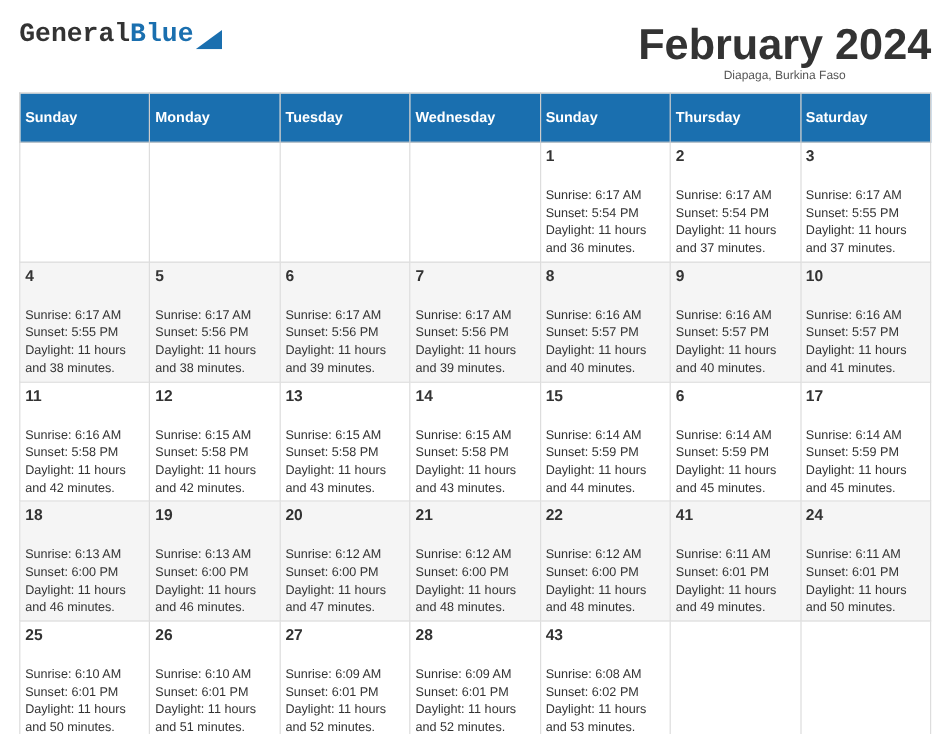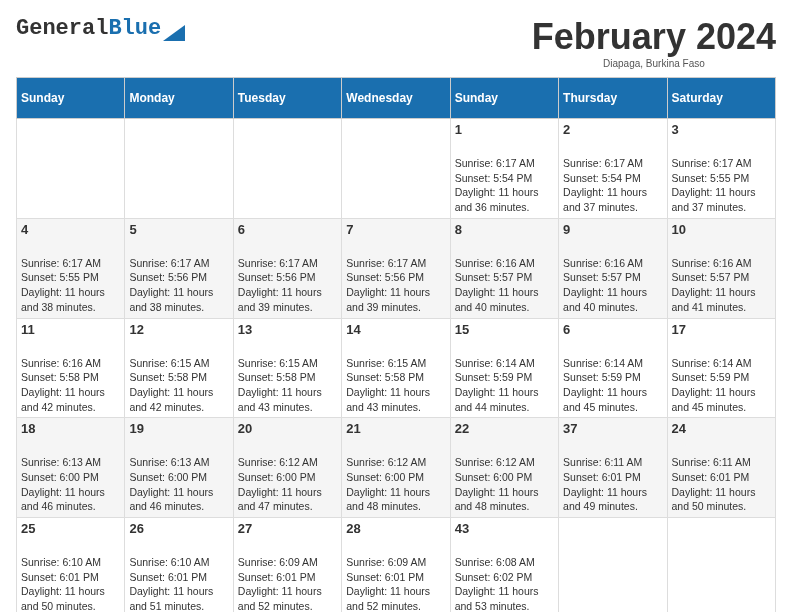--- a/index.html
+++ b/index.html
@@ -208,21 +208,21 @@
         </td>
         <td>
           <span class="day-num">21</span>
           <div class="day-info">Sunrise: 6:12 AM<br>Sunset: 6:00 PM<br>Daylight: 11 hours and 48 minutes.</div>
         </td>
         <td>
           <span class="day-num">22</span>
           <div class="day-info">Sunrise: 6:12 AM<br>Sunset: 6:00 PM<br>Daylight: 11 hours and 48 minutes.</div>
         </td>
         <td>
-          <span class="day-num">37</span>
+          <span class="day-num">41</span>
           <div class="day-info">Sunrise: 6:11 AM<br>Sunset: 6:01 PM<br>Daylight: 11 hours and 49 minutes.</div>
         </td>
         <td>
           <span class="day-num">24</span>
           <div class="day-info">Sunrise: 6:11 AM<br>Sunset: 6:01 PM<br>Daylight: 11 hours and 50 minutes.</div>
         </td>
       </tr>
       <tr>
         <td>
           <span class="day-num">25</span>

